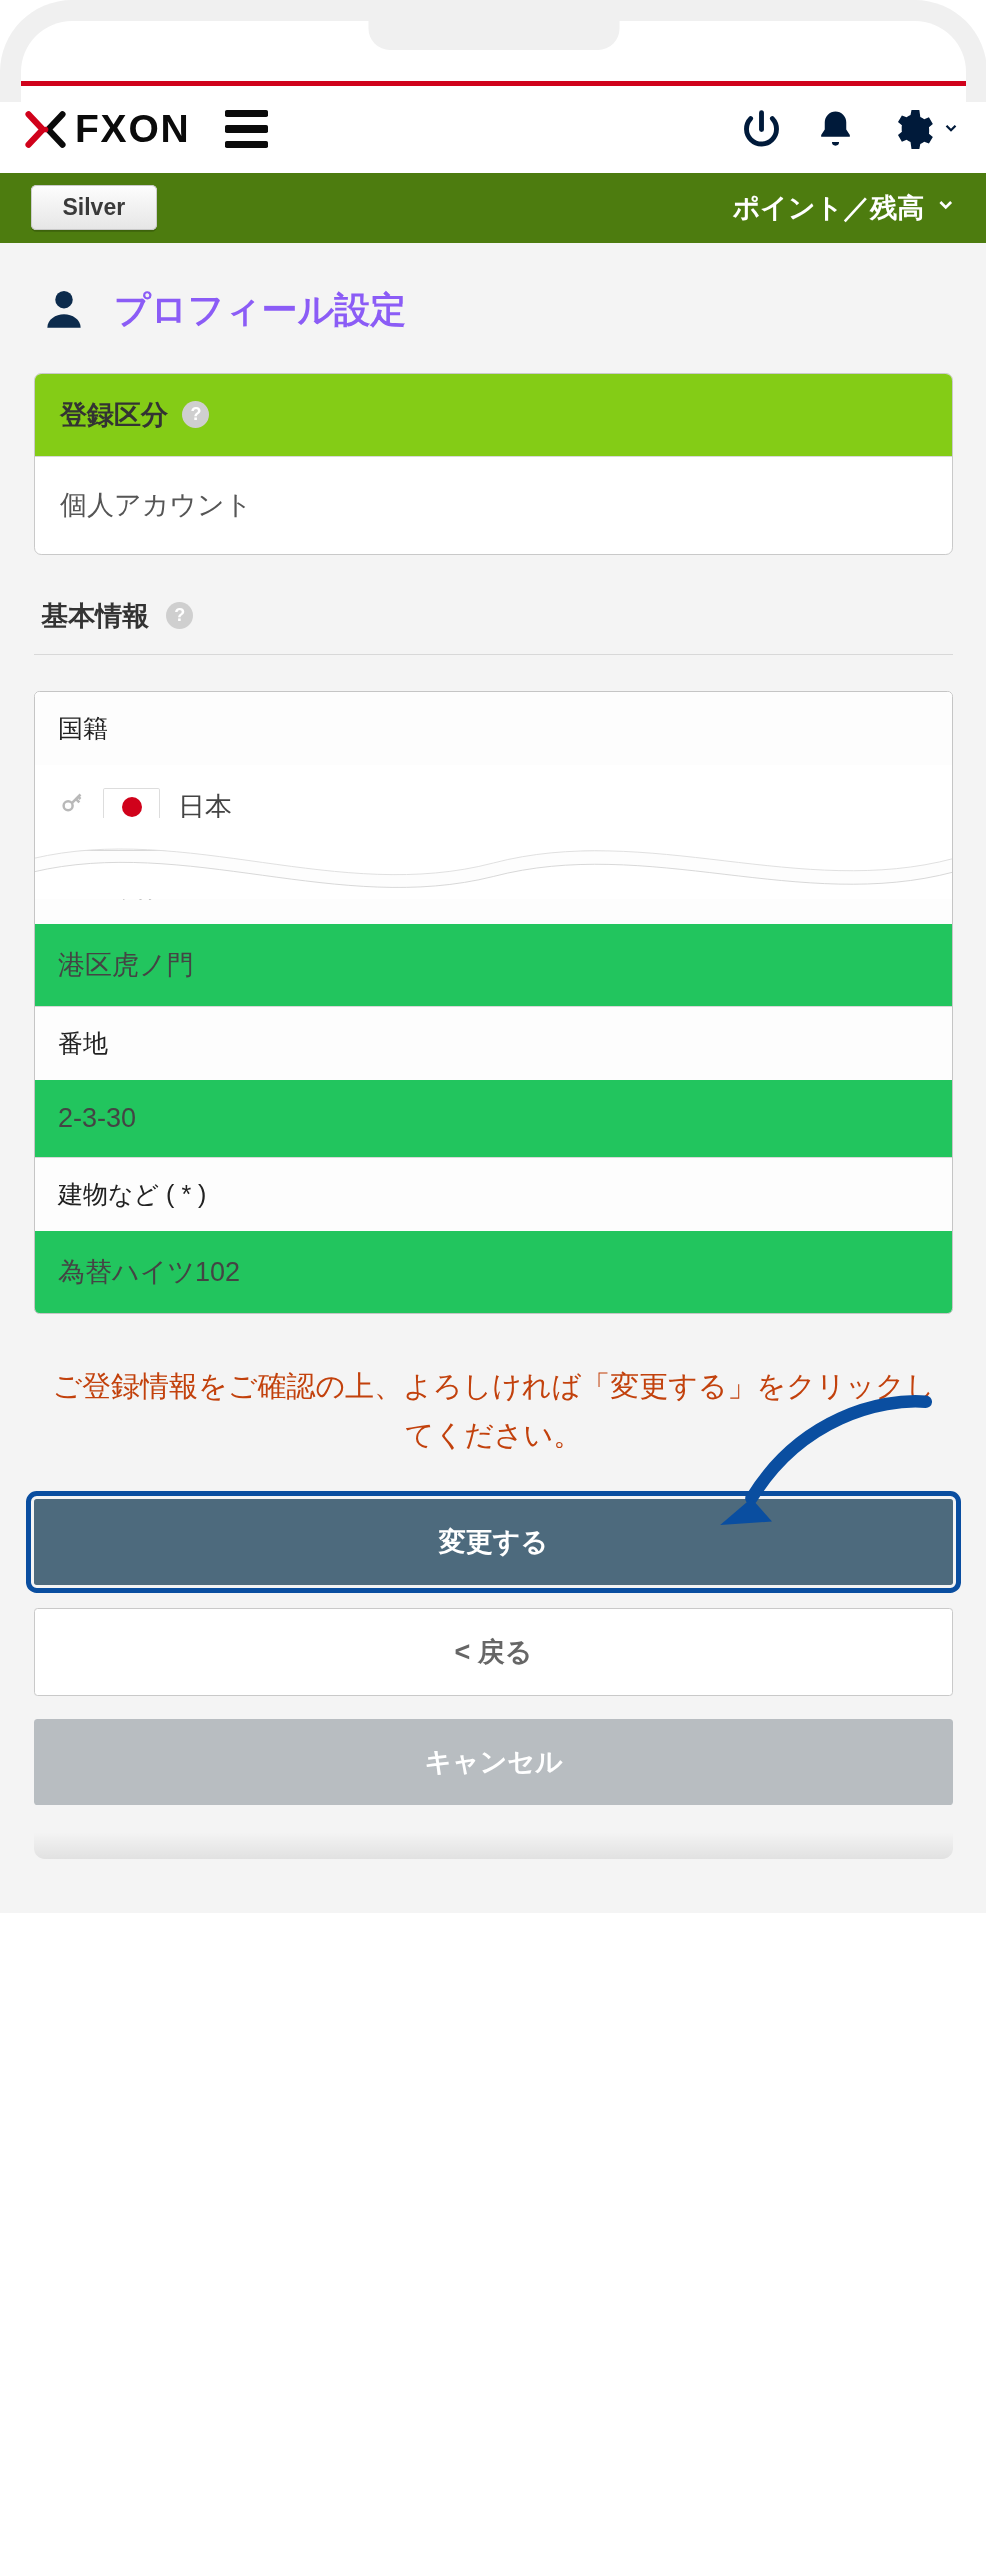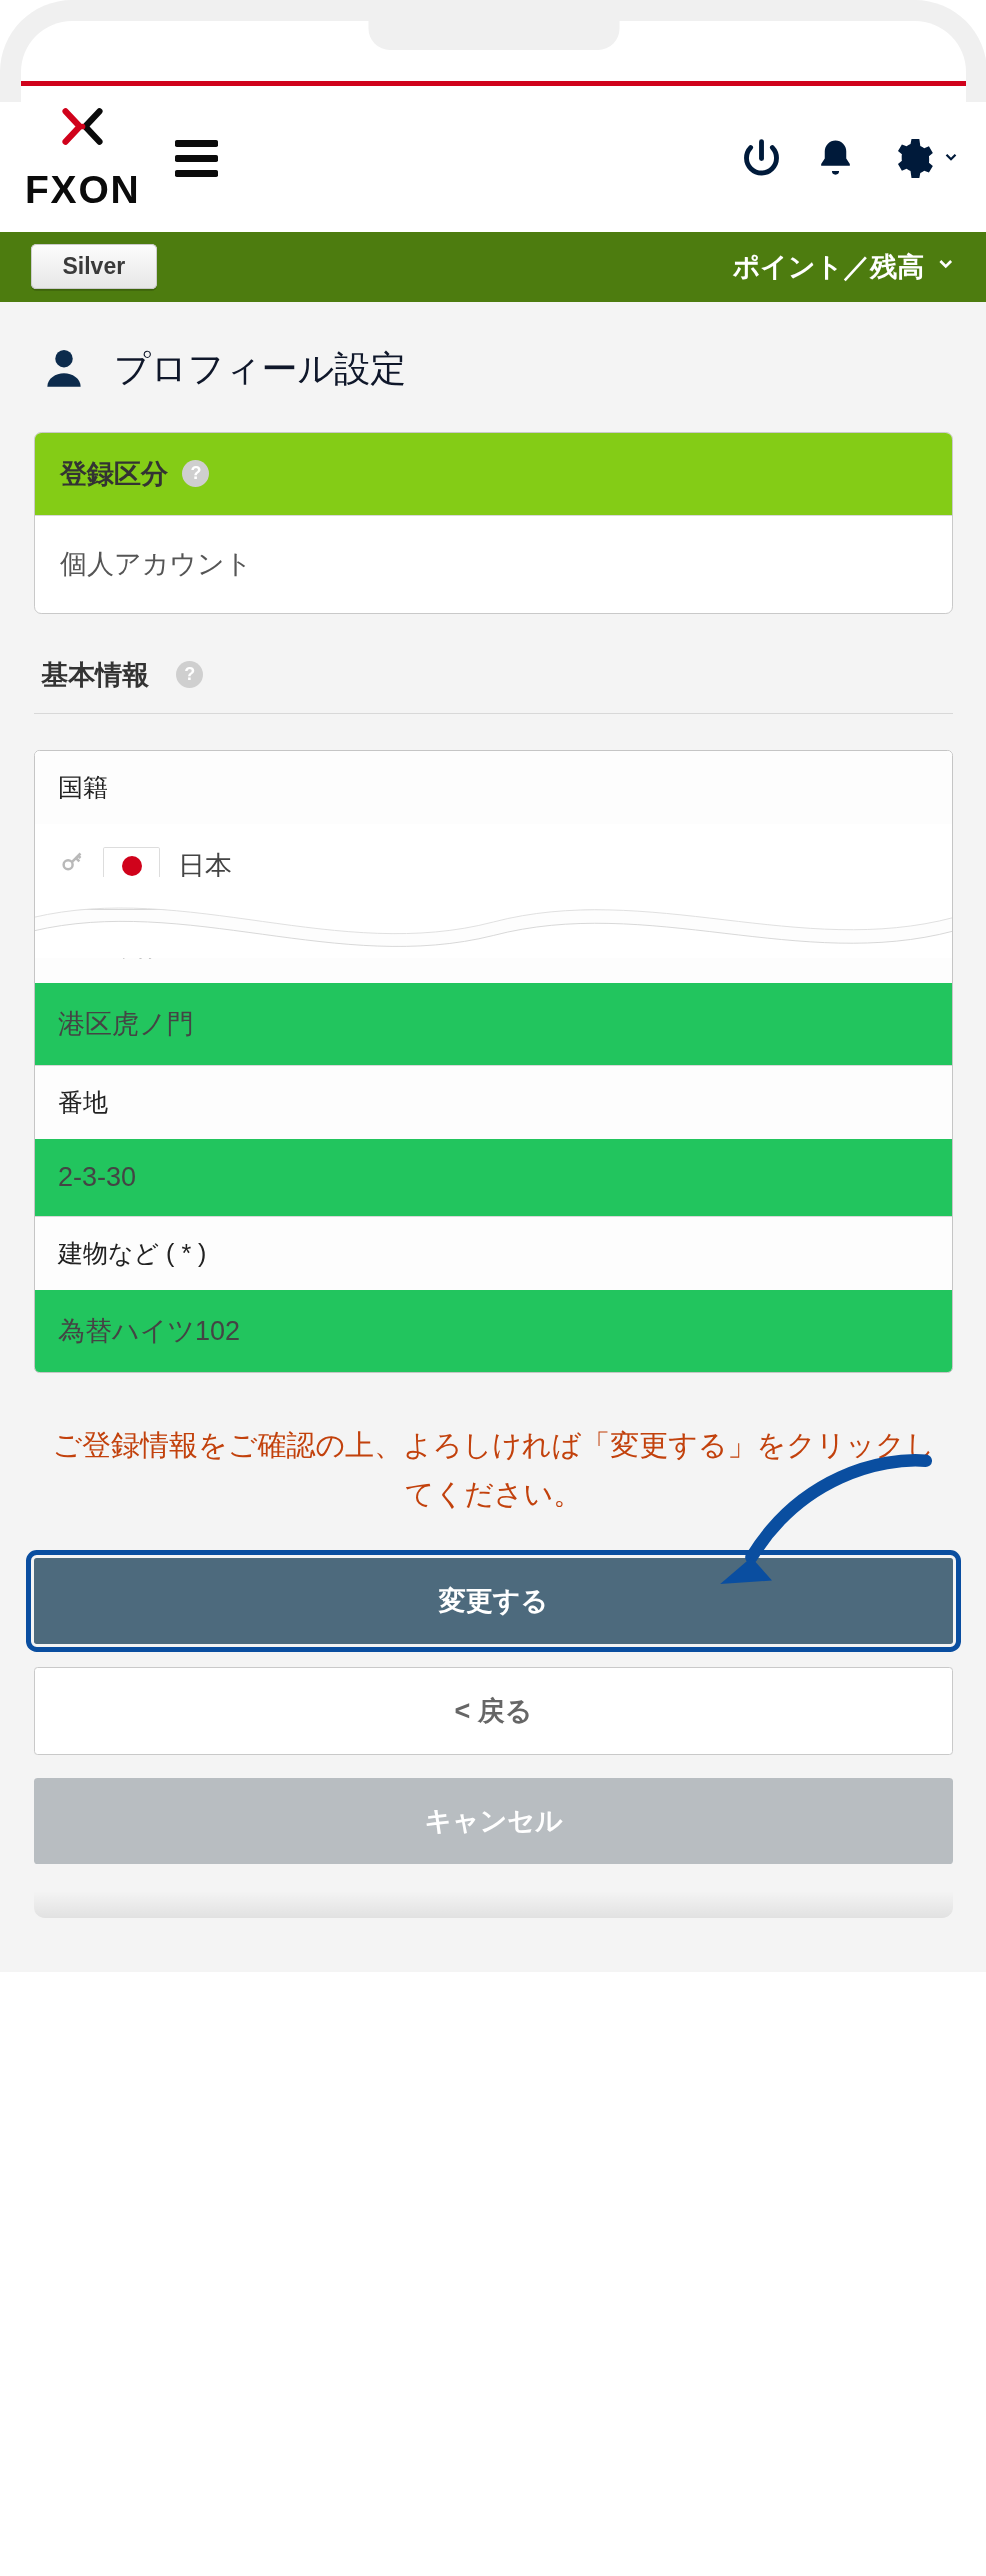--- a/index.html
+++ b/index.html
@@ -38,22 +38,21 @@
 
   
   .header {
     display: flex;
     align-items: center;
     padding: 20px 27px 20px 25px;
     background: #fff;
   }
   .logo {
     display: flex; align-items: center;
-    gap: 21px;
-    flex-direction: column;
+    gap: 9px;
   }
   .logo-mark svg { display:block; }
   .logo-text {
     font-size: 39px;
     font-weight: 900;
     letter-spacing: 1.8px;
     color: #0b0b0b;
     font-family: Arial, sans-serif;
   }
   .hamburger {
@@ -95,21 +94,21 @@
   .points .chev{ font-size:23px; }
 
   
   .page-title{
     display:flex; align-items:center; gap:25px;
     padding: 41px 39px 27px;
     background:#f4f4f4;
   }
   .page-title .person-ic{ color:#0c2b4c; }
   .page-title h1{
-    font-size:36px; font-weight:400; color:#0f172a;text-align:right;
+    font-size:36px; font-weight:700; color:#8b5cf6;text-align:right;
   }
 
   .content{
     background:#f4f4f4;
     padding: 9px 34px 54px;
   }
 
   .card{
     border:0.9px solid #c9c9c9;
     border-radius:7.2px;
@@ -127,21 +126,21 @@
     display:inline-flex; width:27px; height:27px; border-radius:50%;
     background:#cfcfcf; color:#fff; align-items:center; justify-content:center;
     font-size:18px; font-weight:800;
   }
   .card-body{
     padding:30.5px 25px;
     font-size:27px; color:#555;
   }
 
   .section-title{
-    display:flex; align-items:center; gap:27px;
+    display:flex; align-items:center; gap:17px;
     padding: 43px 7.2px 20px;
     font-size:27px; font-weight:700; color:#333;
   }
   .section-title + hr{
     border:none; border-top:0.9px solid #d8d8d8; margin-bottom:36px;
   }
 
   
   .data-card{
     border:0.9px solid #c5c5c5; border-radius:5.4px; overflow:hidden; background:#fff;

